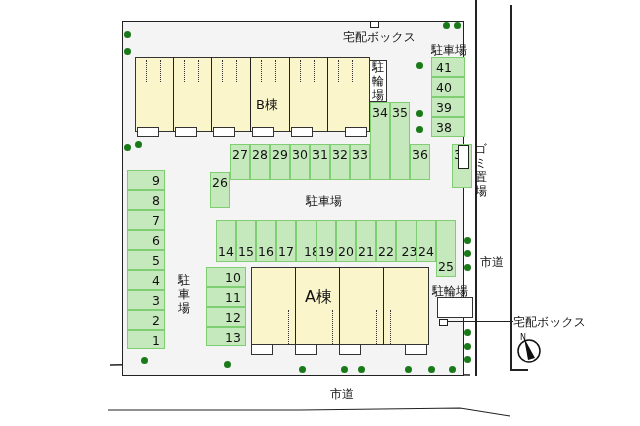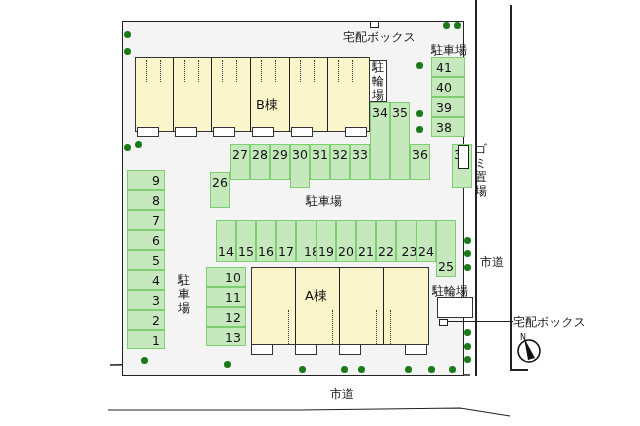--- a/index.html
+++ b/index.html
@@ -86,21 +86,21 @@
   </div>
 <div class="stall v" style="left:230px;top:144px;width:20px;height:36px;">
     <span style="top:2px;">27</span>
   </div>
 <div class="stall v" style="left:250px;top:144px;width:20px;height:36px;">
     <span style="top:2px;">28</span>
   </div>
 <div class="stall v" style="left:270px;top:144px;width:20px;height:36px;">
     <span style="top:2px;">29</span>
   </div>
-<div class="stall v" style="left:290px;top:144px;width:20px;height:44px;">
+<div class="stall v" style="left:290px;top:144px;width:20px;height:36px;">
     <span style="top:2px;">30</span>
   </div>
 <div class="stall v" style="left:310px;top:144px;width:20px;height:36px;">
     <span style="top:2px;">31</span>
   </div>
 <div class="stall v" style="left:330px;top:144px;width:20px;height:36px;">
     <span style="top:2px;">32</span>
   </div>
 <div class="stall v" style="left:350px;top:144px;width:20px;height:36px;">
     <span style="top:2px;">33</span>
@@ -204,21 +204,21 @@
   </div>
 
 <div class="bldg" style="left:251px;top:267px;width:178px;height:78px;"></div>
 <div class="line" style="left:295px;top:267px;width:1px;height:78px;"></div>
 <div class="line" style="left:339px;top:267px;width:1px;height:78px;"></div>
 <div class="line" style="left:383px;top:267px;width:1px;height:78px;"></div>
 <div class="dash" style="left:288px;top:310px;height:34px;"></div>
 <div class="dash" style="left:332px;top:310px;height:34px;"></div>
 <div class="dash" style="left:376px;top:310px;height:34px;"></div>
 <div class="dash" style="left:390px;top:310px;height:34px;"></div>
-<div class="label" style="left:305px;top:287px;font-size:13px;">A棟</div>
+<div class="label" style="left:305px;top:287px;font-size:16px;">A棟</div>
 <div class="bay" style="left:251px;top:344px;width:22px;height:11px;"></div>
 <div class="bay" style="left:295px;top:344px;width:22px;height:11px;"></div>
 <div class="bay" style="left:339px;top:344px;width:22px;height:11px;"></div>
 <div class="bay" style="left:405px;top:344px;width:22px;height:11px;"></div>
 
 <div class="label" style="left:432px;top:283px;">駐輪場</div>
 <div class="abs" style="left:437px;top:297px;width:34px;height:19px;border:1px solid #333;background:#fff;"></div>
 <div class="abs" style="left:439px;top:319px;width:7px;height:5px;border:1px solid #222;background:#fff;"></div>
 <div class="line" style="left:447px;top:321px;width:66px;height:1px;"></div>
 <div class="label" style="left:513px;top:314px;">宅配ボックス</div>

